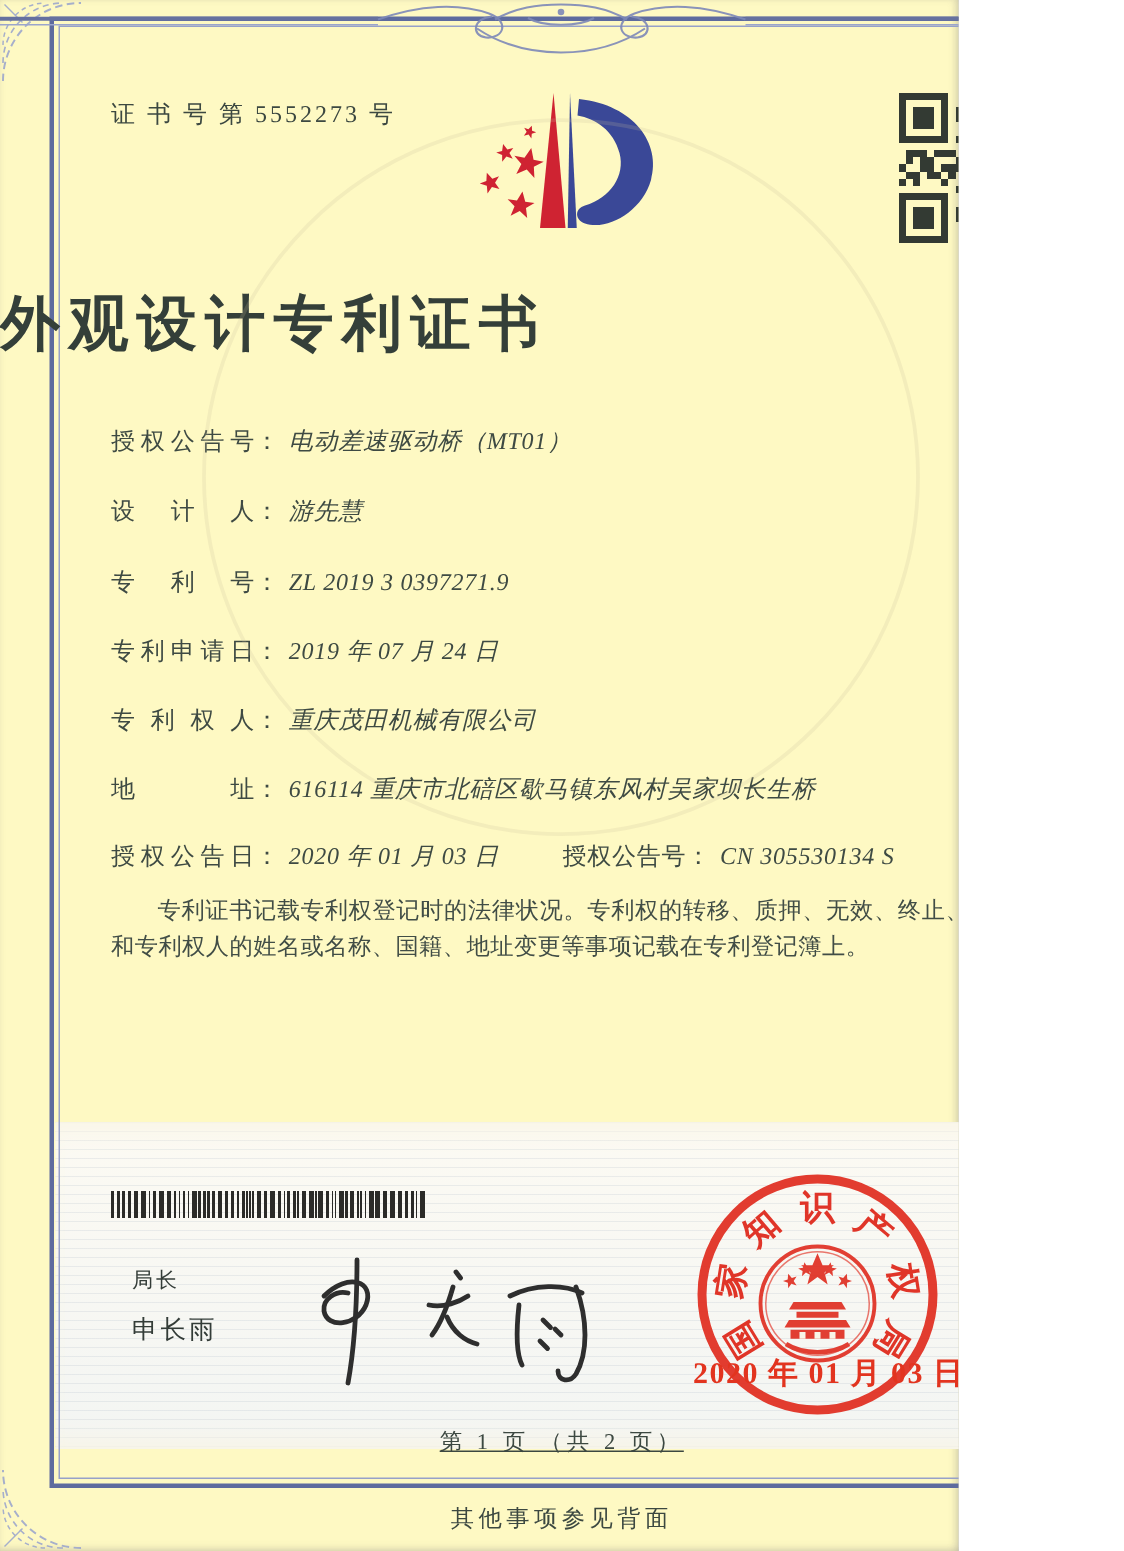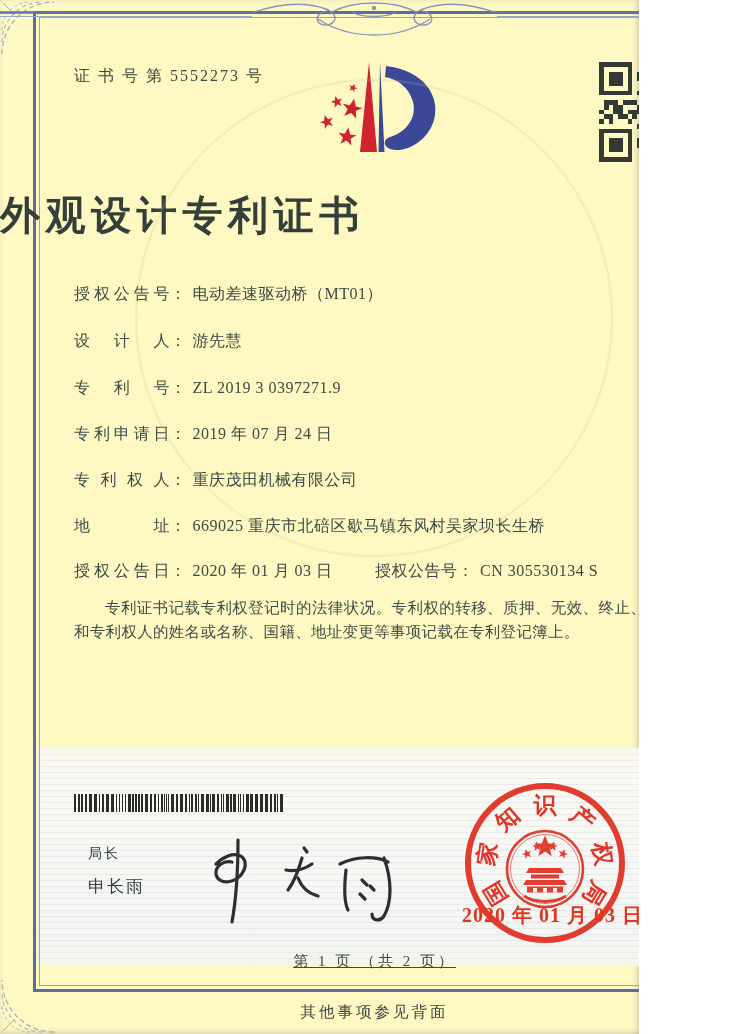--- a/index.html
+++ b/index.html
@@ -25,21 +25,21 @@
       linear-gradient(#fcfaf3,#f3f5f3);
     box-shadow:inset 0 14px 16px -8px #f9f5e6, inset 0 -14px 16px -8px #f9f5e6;
     z-index:0;}
   .cert-no{left:74px;top:66px;font-size:16px;letter-spacing:2px;color:#3c4841;}
   .logo{left:283px;top:42px;width:185px;height:125px;}
   .qr{left:599px;top:62px;width:100px;height:100px;}
   .title{left:0;top:188px;width:749px;font-size:40px;font-weight:bold;
     letter-spacing:.14em;color:#343f39;}
   .row{position:absolute;left:74px;white-space:nowrap;font-size:16px;color:#3e4a43;letter-spacing:.5px;}
   .flabel{display:inline-block;width:96px;text-align:justify;text-align-last:justify;-moz-text-align-last:justify;}
-  .fvalue{margin-left:6px;}
+  .fvalue{margin-left:6px;font-style:italic;}
   .grant-right{position:absolute;left:375px;top:561px;white-space:nowrap;font-size:16px;color:#3e4a43;letter-spacing:.5px;text-align:right;}
   .paras{position:absolute;left:74px;top:596px;width:604px;font-size:15.5px;line-height:23.5px;
     text-align:justify;color:#414d46;letter-spacing:.3px;}
   .paras p{margin:0 0 2px 0;text-indent:2em;}
   .barcode{left:74px;top:794px;width:212px;height:18px;z-index:2;}
   .issuer-title{left:88px;top:845px;font-size:14px;letter-spacing:2px;color:#333c38;z-index:2;}
   .issuer-name{left:88px;top:875px;font-size:17px;letter-spacing:2px;color:#333c38;z-index:2;}
   .signature{left:198px;top:836px;width:200px;height:90px;z-index:2;}
   .seal{left:440px;top:757px;width:210px;height:210px;z-index:2;}
   .seal-date{left:462px;top:902px;font-size:20px;font-weight:bold;color:#e2341f;
@@ -339,21 +339,21 @@
   <div class="row" style="top:378px">
     <span class="flabel">专利号</span><span>：</span><span class="fvalue">ZL 2019 3 0397271.9</span>
   </div>
   <div class="row" style="top:424px">
     <span class="flabel">专利申请日</span><span>：</span><span class="fvalue">2019 年 07 月 24 日</span>
   </div>
   <div class="row" style="top:470px">
     <span class="flabel">专利权人</span><span>：</span><span class="fvalue">重庆茂田机械有限公司</span>
   </div>
   <div class="row" style="top:516px">
-    <span class="flabel">地址</span><span>：</span><span class="fvalue">669025 重庆市北碚区歇马镇东风村吴家坝长生桥</span>
+    <span class="flabel">地址</span><span>：</span><span class="fvalue">616114 重庆市北碚区歇马镇东风村吴家坝长生桥</span>
   </div>
 
   <div class="row" style="top:561px">
     <span class="flabel">授权公告日</span><span>：</span><span class="fvalue">2020 年 01 月 03 日</span>
   </div>
   <div class="grant-right">
     <span>授权公告号</span><span>：</span><span class="fvalue">CN 305530134 S</span>
   </div>
 
   <div class="paras">

